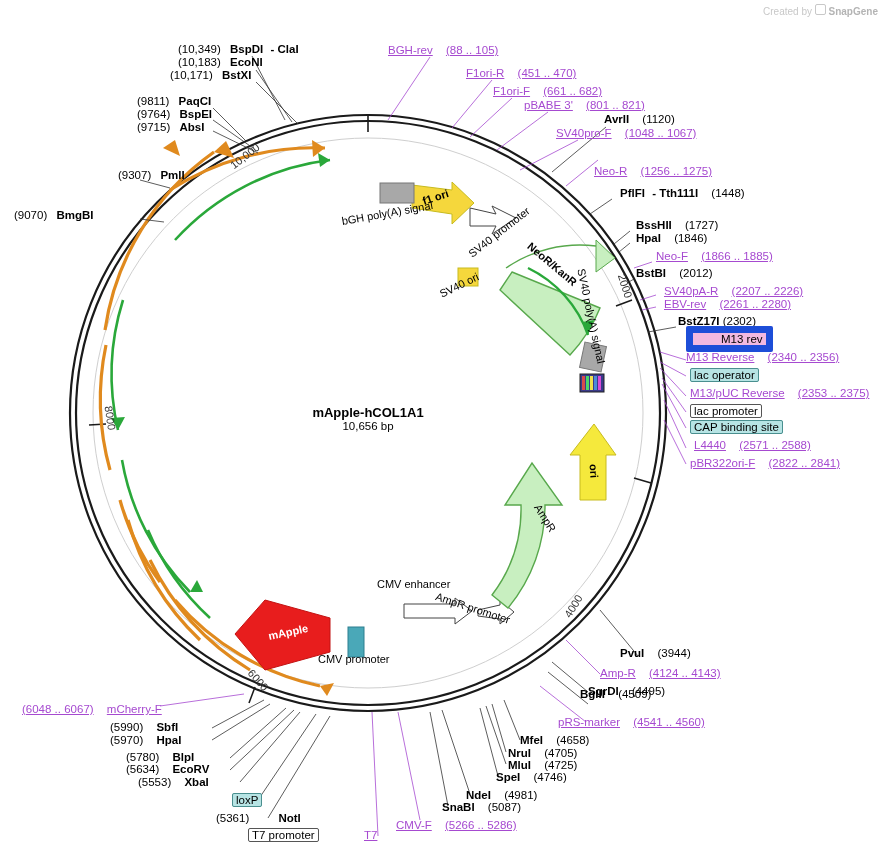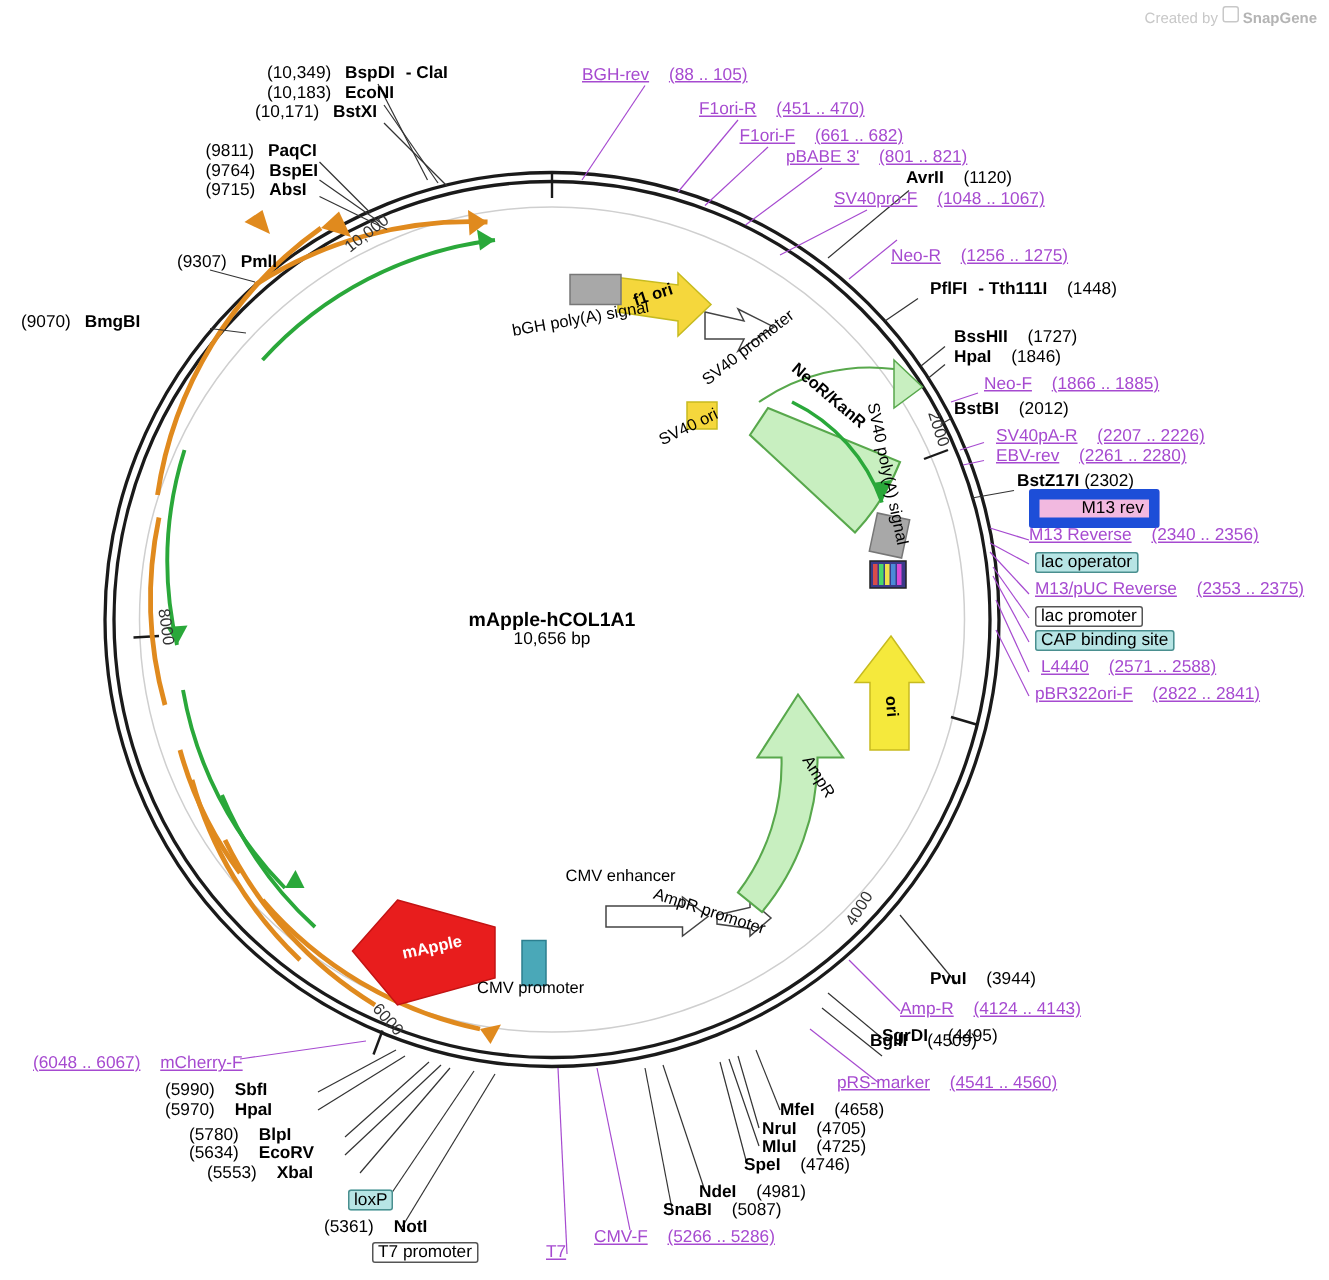--- a/index.html
+++ b/index.html
@@ -408,14 +408,14 @@
 </div>
 <div class="lbl" style="left:138px;top:776px;">
   <span class="pos">(5553)</span>
   <span class="b" style="margin-left:10px;">XbaI</span>
 </div>
 <div class="lbl" style="left:232px;top:794px;">
   <span class="boxed cyan">loxP</span>
 </div>
 <div class="lbl" style="left:216px;top:812px;">
   <span class="pos">(5361)</span>
-  <span class="b" style="margin-left:10px;">NotI</span>
+  <span class="b" style="margin-left:26px;">NotI</span>
 </div>
 
 </body></html>

